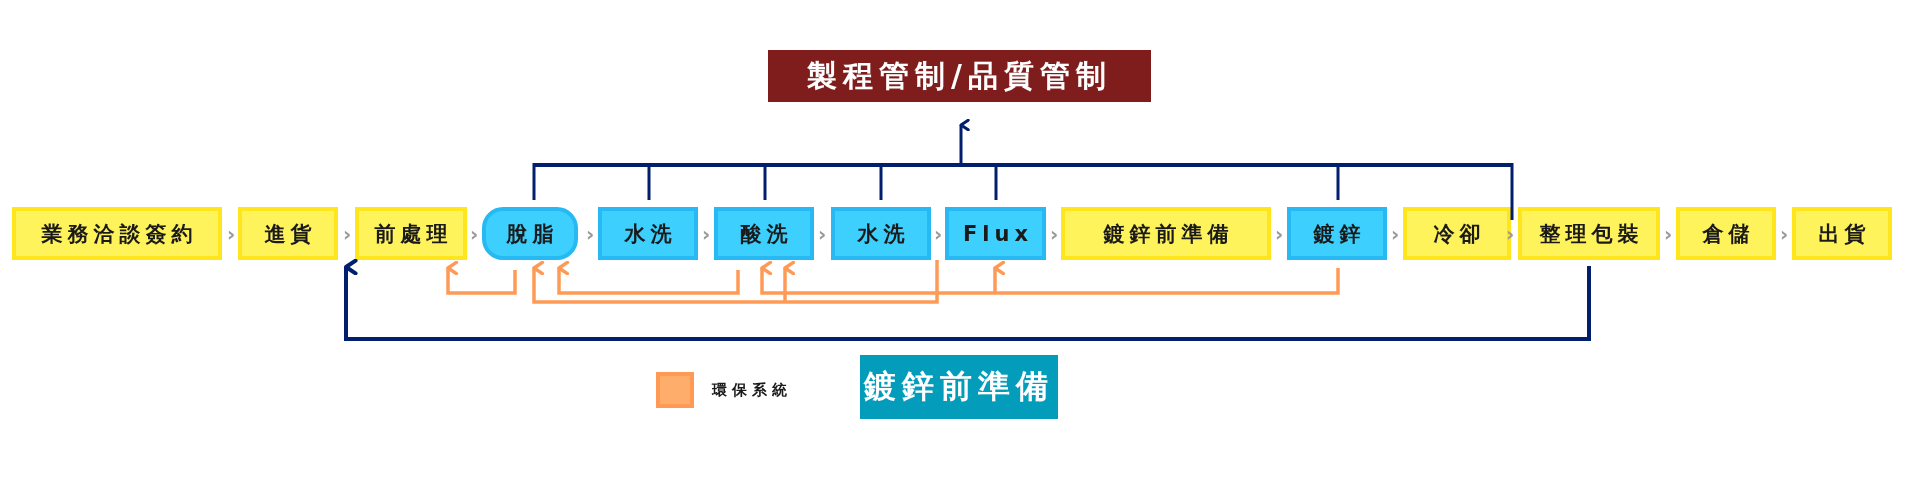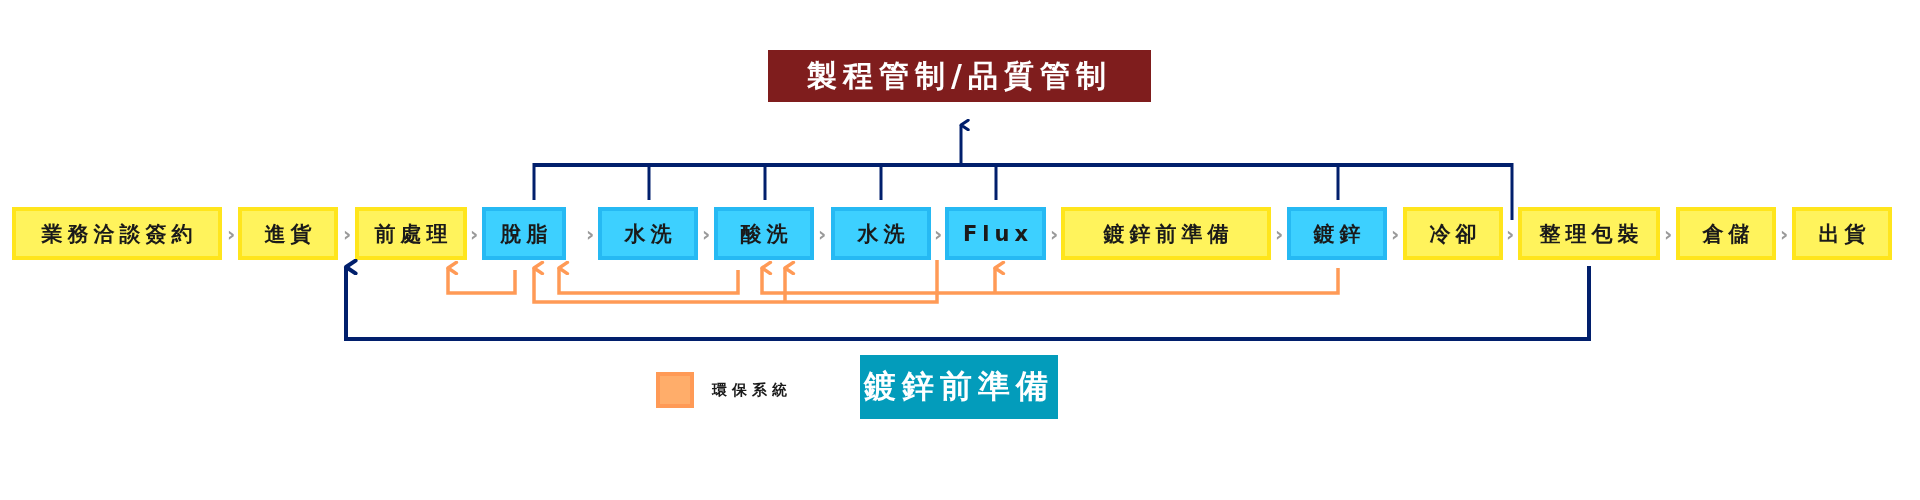--- a/index.html
+++ b/index.html
@@ -47,21 +47,21 @@
   <div class="step yellow" style="left:238px;width:100px;">
       <span>進貨</span>
     </div>
   <div class="chev" style="left:341px;">›</div>
 
   <div class="step yellow" style="left:355px;width:112px;">
       <span>前處理</span>
     </div>
   <div class="chev" style="left:468px;">›</div>
 
-  <div class="step blue" style="left:482px;width:84px;">
+  <div class="step blue" style="left:482px;width:96px;border-radius:21px;">
       <span>脫脂</span>
     </div>
   <div class="chev" style="left:584px;">›</div>
 
   <div class="step blue" style="left:598px;width:100px;">
       <span>水洗</span>
     </div>
   <div class="chev" style="left:700px;">›</div>
 
   <div class="step blue" style="left:714px;width:100px;">
@@ -82,21 +82,21 @@
   <div class="step yellow" style="left:1061px;width:210px;">
       <span>鍍鋅前準備</span>
     </div>
   <div class="chev" style="left:1273px;">›</div>
 
   <div class="step blue" style="left:1287px;width:100px;">
       <span>鍍鋅</span>
     </div>
   <div class="chev" style="left:1389px;">›</div>
 
-  <div class="step yellow" style="left:1403px;width:100px;">
+  <div class="step yellow" style="left:1403px;width:108px;">
       <span>冷卻</span>
     </div>
   <div class="chev" style="left:1504px;">›</div>
 
   <div class="step yellow" style="left:1518px;width:142px;">
       <span>整理包裝</span>
     </div>
   <div class="chev" style="left:1662px;">›</div>
 
   <div class="step yellow" style="left:1676px;width:100px;">

